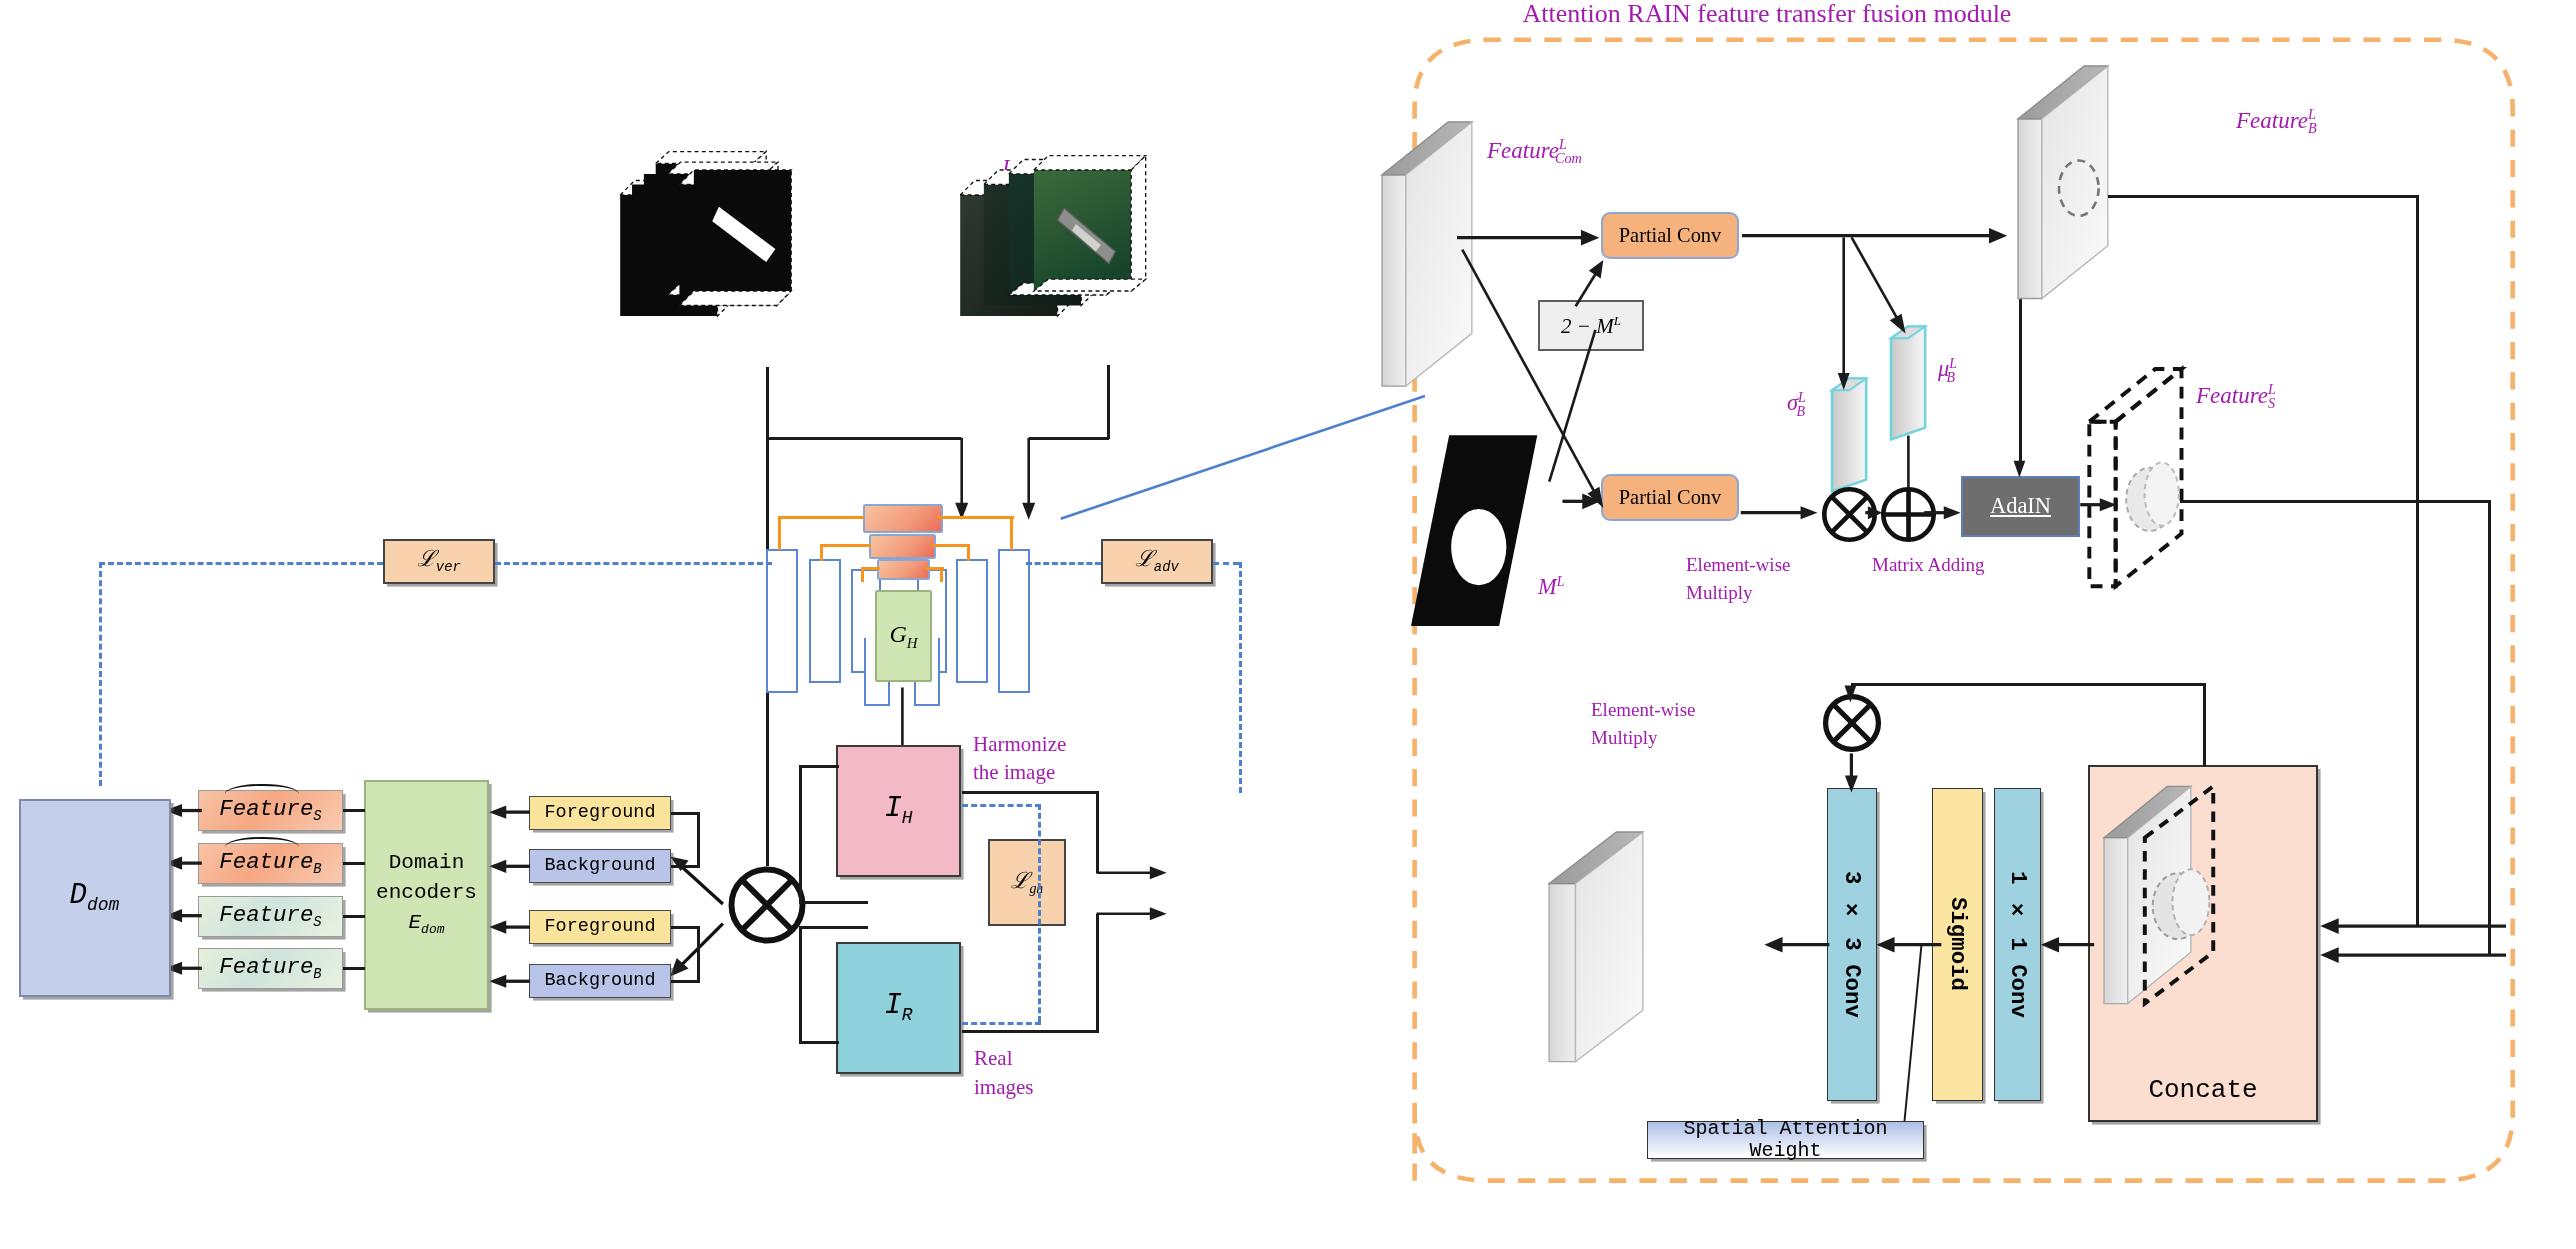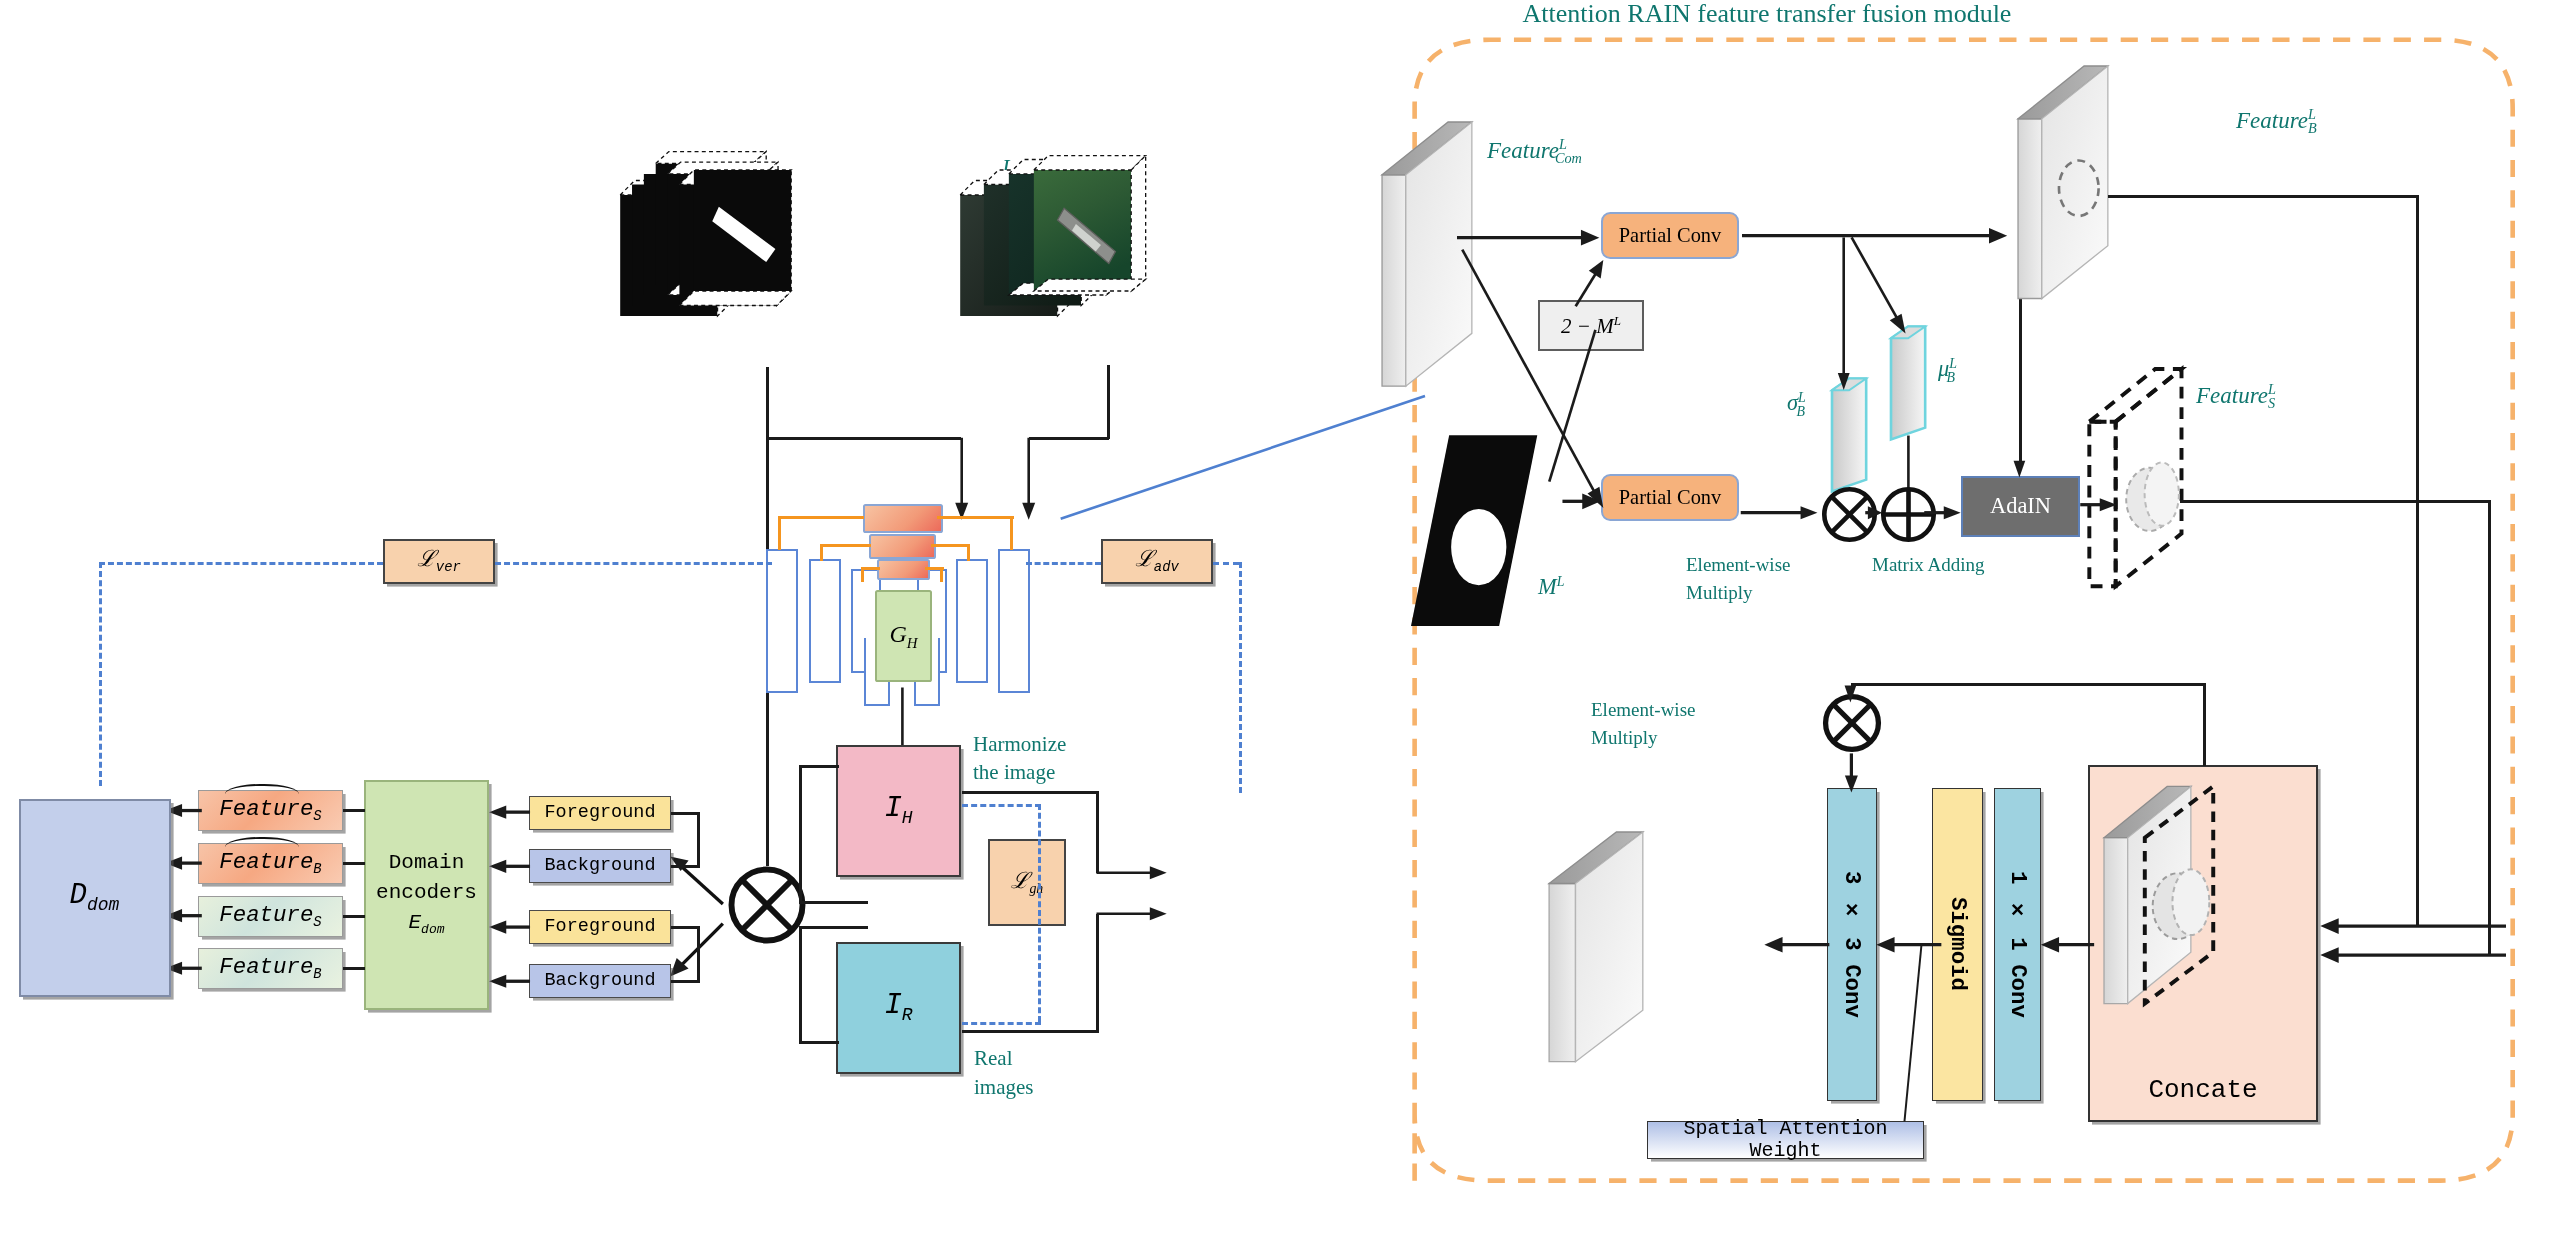--- a/index.html
+++ b/index.html
@@ -1,18 +1,18 @@
 <!DOCTYPE html>
 <html style="font-size:10.6px"><head>
 <meta charset="utf-8">
 <style>
   html,body{margin:0;padding:0;background:#ffffff;}
   body{font-family:"Liberation Serif", serif;}
   #root{position:relative;width:2576px;height:1250px;background:#fff;overflow:hidden;}
-  .lbl{position:absolute;color:#0f766e;white-space:nowrap;}
+  .lbl{position:absolute;color:#a21caf;white-space:nowrap;}
   .it{font-style:italic;}
   .sub{font-size:0.62em;vertical-align:sub;font-style:italic;}
   .sup{font-size:0.62em;vertical-align:super;font-style:italic;}
 
   
   .box{position:absolute;box-sizing:border-box;display:flex;align-items:center;justify-content:center;
        text-align:center;line-height:1.08;}
   .shadowbox{box-shadow:3.3px 3.3px 0 -0.7px rgba(90,90,90,.55);font-family:Liberation Mono, monospace;}
 
   .loss-box{background:#f8d2ad;border:2px solid #444;}
@@ -462,21 +462,21 @@
   </svg>
   <svg style="left:1865px;top:501px;width:20px;height:26px;" viewBox="0 0 30 40" width="20" height="26">
     <line x1="0" y1="18" x2="10" y2="18" stroke="#1b1b1b" stroke-width="5"></line>
     <polygon class="arrowhead" points="26,18 4,8 4,28"></polygon>
   </svg>
   <svg style="left:1924px;top:501px;width:46px;height:26px;" viewBox="0 0 70 40" width="46" height="26">
     <line x1="0" y1="18" x2="38" y2="18" stroke="#1b1b1b" stroke-width="5"></line>
     <polygon class="arrowhead" points="56,18 30,8 30,28"></polygon>
   </svg>
 
-  <div class="box dark-box" style="left:1961px;top:476px;width:119px;height:61px;font-size:22.4px;">AdaIN</div>
+  <div class="box dark-box" style="left:1961px;top:476px;width:119px;height:61px;font-size:22.4px;text-decoration:underline;">AdaIN</div>
 
   <div class="ln lnv" style="left:2019px;top:236px;height:230px;"></div>
   <svg style="left:2009px;top:454px;width:26px;height:29px;" viewBox="0 0 40 44" width="26" height="29">
     <polygon class="arrowhead" points="16,36 7,10 25,10"></polygon>
   </svg>
 
   <div class="lbl" style="left:1686px;top:554px;font-size:19px;">Element-wise</div>
   <div class="lbl" style="left:1686px;top:582px;font-size:19px;">Multiply</div>
   <div class="lbl" style="left:1872px;top:554px;font-size:19px;">Matrix Adding</div>
 

